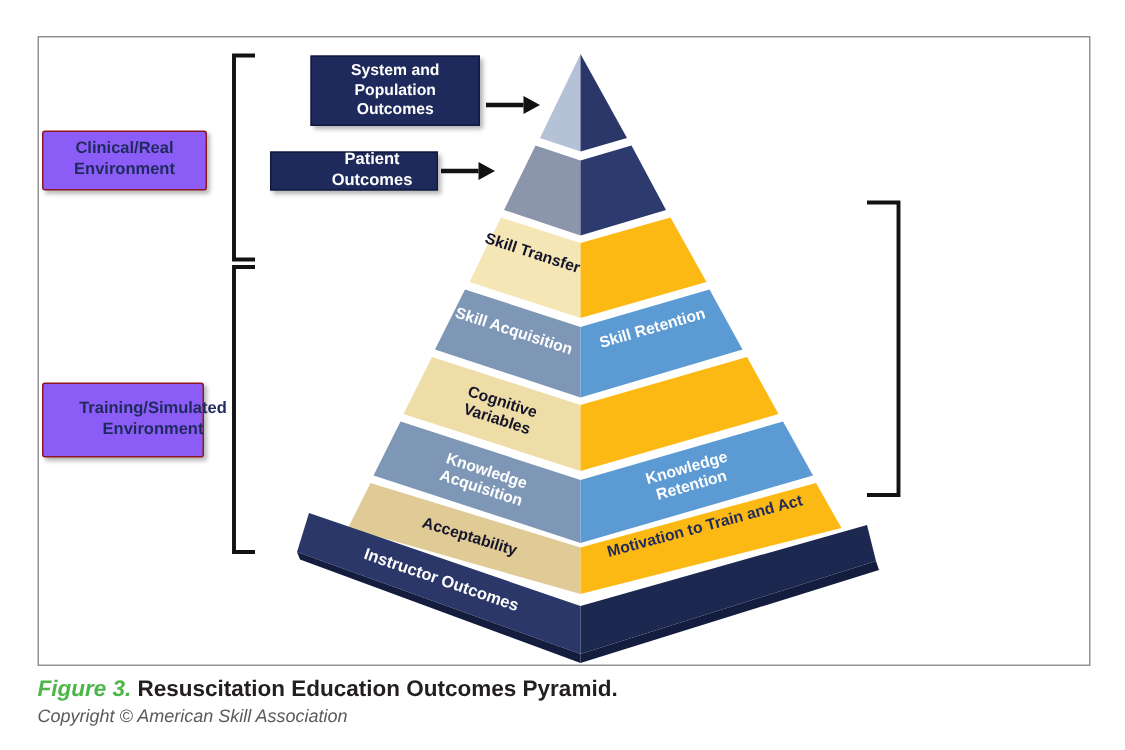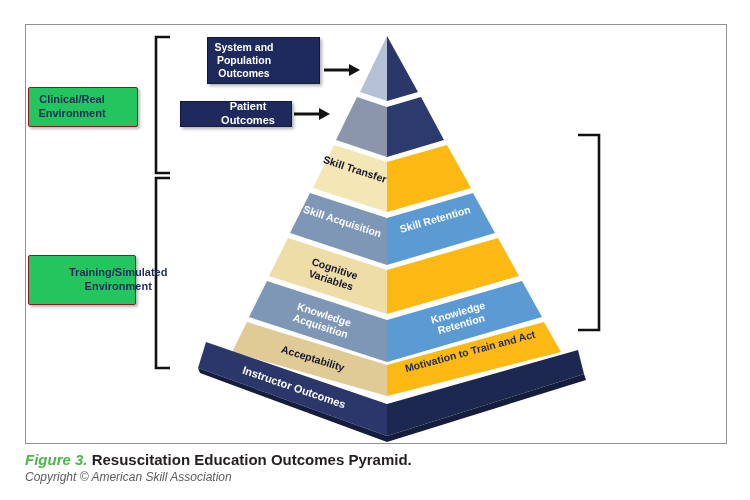--- a/index.html
+++ b/index.html
@@ -4,23 +4,23 @@
 <style>
   html,body{margin:0;padding:0;background:#fff;}
   .page{position:relative;width:750px;height:500px;background:#fff;overflow:hidden;
         font-family:"Liberation Sans",sans-serif;}
   .frame{position:absolute;left:25px;top:24px;width:702px;height:420px;
          border:1.5px solid #909294;background:#fff;box-sizing:border-box;}
   svg.canvas{position:absolute;left:0;top:0;width:750px;height:500px;}
   .bracket{fill:none;stroke:#121212;stroke-width:2.6;stroke-linejoin:miter;}
   .arrow-line{stroke:#121212;stroke-width:3;}
   .arrow-head{fill:#121212;}
-  .box{position:absolute;display:flex;align-items:center;
+  .box{position:absolute;display:flex;align-items:center;justify-content:center;
        text-align:center;font-weight:bold;box-sizing:border-box;line-height:1.25;}
-  .red-box{background:#22c55e;border:1px solid #8f1722;color:#1f2a5c;font-size:11px;
+  .red-box{background:#8b5cf6;border:1px solid #8f1722;color:#1f2a5c;font-size:11px;
            box-shadow:2px 2px 3px rgba(0,0,0,.28);border-radius:2px;}
   .navy-box{background:#1f2a5c;border:1px solid #111a3e;color:#fff;font-size:11px;
             box-shadow:2px 2px 3px rgba(0,0,0,.3);}
   .band-label{position:absolute;text-align:center;font-weight:bold;font-size:10.5px;
               line-height:1.15;pointer-events:none;}
   .dark-t{color:#14142a;}
   .white-t{color:#ffffff;}
   .navy-t{color:#1f2a5c;}
   .caption{position:absolute;left:25px;top:451px;font-size:15px;font-weight:bold;color:#231f20;}
   .caption .fig{color:#4cb748;font-style:italic;}

